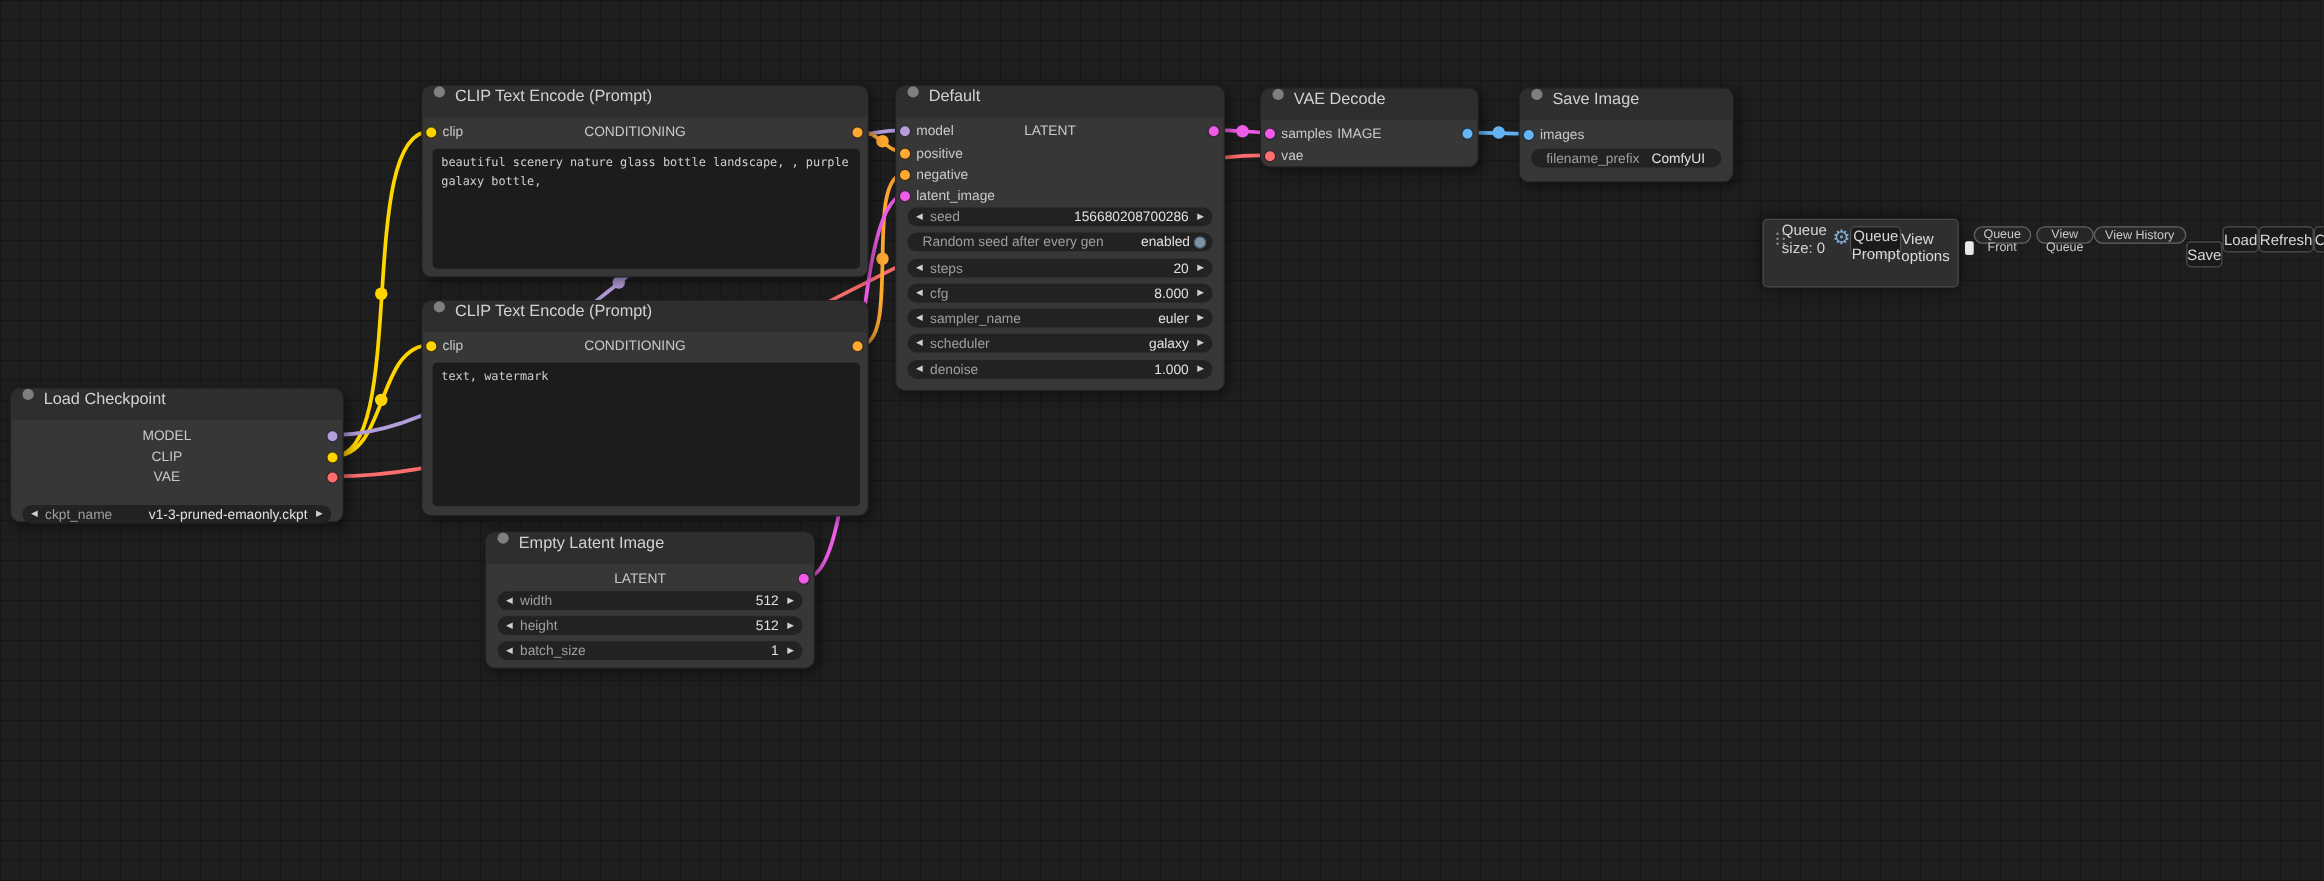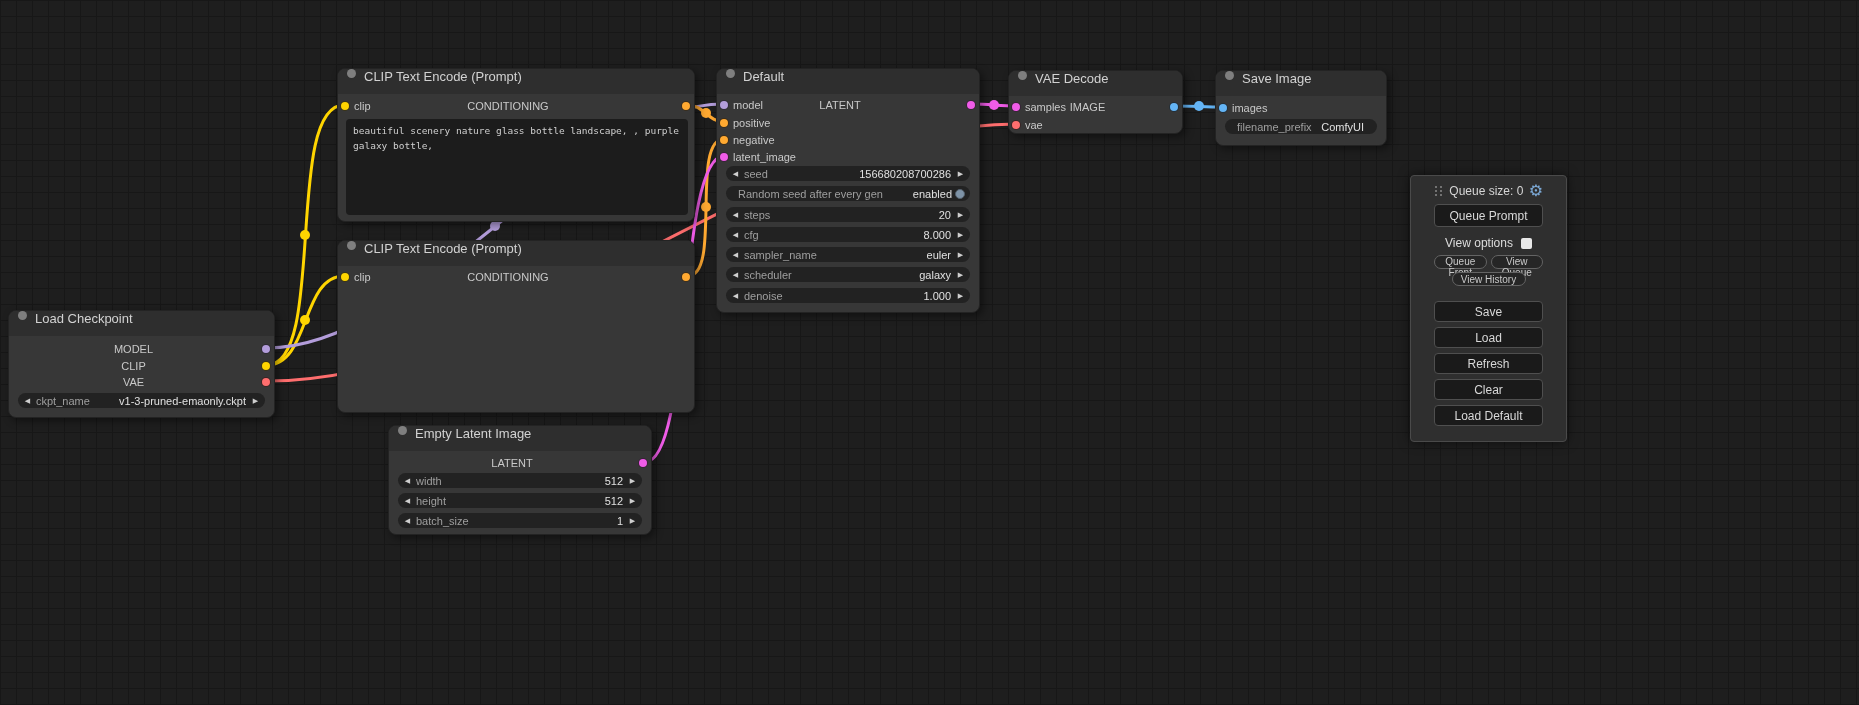--- a/index.html
+++ b/index.html
@@ -24,21 +24,21 @@
   .widget{position:absolute;left:9px;right:9px;height:15px;background:#222;border-radius:8px;display:flex;align-items:center;padding:0 3px;font-size:11px}
   .widget.noarr{padding:0 10px}
   .warr{font-size:7px;color:#cfcfcf;width:13px;text-align:center;line-height:15px;flex:none}
   .wlabel{color:#9f9f9f;margin-left:2px;white-space:nowrap}
   .wvalue{margin-left:auto;color:#e0e0e0;margin-right:3px;white-space:nowrap}
   .toggle-dot{width:10px;height:10px;border-radius:50%;background:#7e93a7;border:1px solid #55606b;flex:none;margin-right:-5px}
   .prompt{position:absolute;background:#1c1c1c;border:none;outline:none;border-radius:4px;color:#cfcfcf;
     font-family:"DejaVu Sans Mono",monospace;font-size:9.5px;line-height:1.55;padding:5px 7px;resize:none;overflow:hidden;width:342px}
   
   .menu{position:absolute;z-index:3;left:1410px;top:175px;width:157px;background:#2f2f2f;border:1px solid #4a4a4a;border-radius:4px;
-    box-shadow:0 0 12px rgba(0,0,0,.55);padding:5px 23px 10px;display:flex;flex-direction:column}
+    box-shadow:0 0 12px rgba(0,0,0,.55);padding:5px 9px 10px;display:flex;flex-direction:row}
   .menu-header{display:flex;align-items:center;justify-content:space-between;height:20px;margin-bottom:3px}
   .drag-handle{width:10px;height:12px;display:inline-block;position:relative;cursor:grab}
   .drag-handle .dh{position:absolute;left:1px;top:1px;width:2px;height:2px;border-radius:50%;background:#8a8a8a;
     box-shadow:0 4px 0 #8a8a8a,0 8px 0 #8a8a8a,5px 0 0 #8a8a8a,5px 4px 0 #8a8a8a,5px 8px 0 #8a8a8a}
   .queue-size{font-size:12px;color:#d6d6d6}
   .gear{font-size:16px;line-height:16px;cursor:pointer}
   .btn{font-family:"Liberation Sans",sans-serif;background:#1a1a1a;border:1px solid #4f4f4f;border-radius:4px;color:#d8d8d8;cursor:pointer}
   .btn-big{height:21px;font-size:12px;margin-bottom:5px;width:100%}
   .btn-queue{height:23px;margin-bottom:8px}
   .extra-row{display:flex;align-items:center;justify-content:center;gap:8px;font-size:12px;color:#dcdcdc;margin:1px 0 5px}
@@ -84,21 +84,21 @@
       <span class="port out" style="background-color: rgb(179, 157, 219);"></span>
     </div>
     <div class="row out" style="top:47px">
       <span class="slot-label">CLIP</span>
       <span class="port out" style="background-color: rgb(255, 213, 0);"></span>
     </div>
     <div class="row out" style="top:63px">
       <span class="slot-label">VAE</span>
       <span class="port out" style="background-color: rgb(255, 110, 110);"></span>
     </div>
-    <div class="widget" style="top:82px">
+    <div class="widget" style="top:93px">
       <span class="warr">◀</span>
       <span class="wlabel">ckpt_name</span>
       <span class="wvalue">v1-3-pruned-emaonly.ckpt</span>
       <span class="warr">▶</span>
     </div>
   </div>
 
   <div class="node" style="left:337px;top:68px;width:358px;height:154px">
     <div class="node-title">
       <span class="title-dot"></span>
@@ -121,20 +121,21 @@
       <span class="title-text">CLIP Text Encode (Prompt)</span>
     </div>
     <div class="row in" style="top:28px">
       <span class="port in" style="background-color: rgb(255, 213, 0);"></span>
       <span class="slot-label">clip</span>
     </div>
     <div class="row out" style="top:28px">
       <span class="slot-label">CONDITIONING</span>
       <span class="port out" style="background-color: rgb(255, 169, 49);"></span>
     </div>
+    <textarea class="prompt" spellcheck="false" style="left: 8px; top: 49px; height: 115px;">text, watermark</textarea>
   </div>
 
   <div class="node" style="left:388px;top:425px;width:264px;height:110px">
     <div class="node-title">
       <span class="title-dot"></span>
       <span class="title-text">Empty Latent Image</span>
     </div>
     <div class="row out" style="top:29px">
       <span class="slot-label">LATENT</span>
       <span class="port out" style="background-color: rgb(240, 92, 232);"></span>

